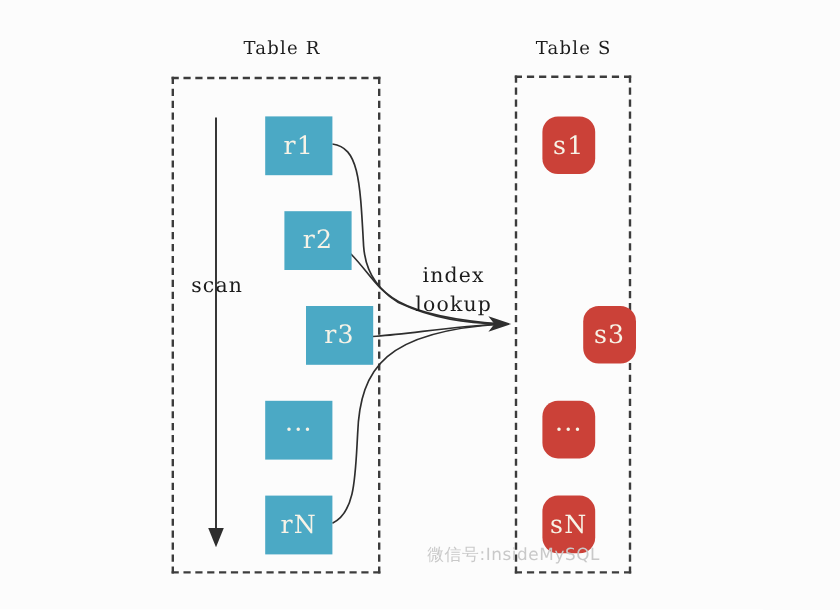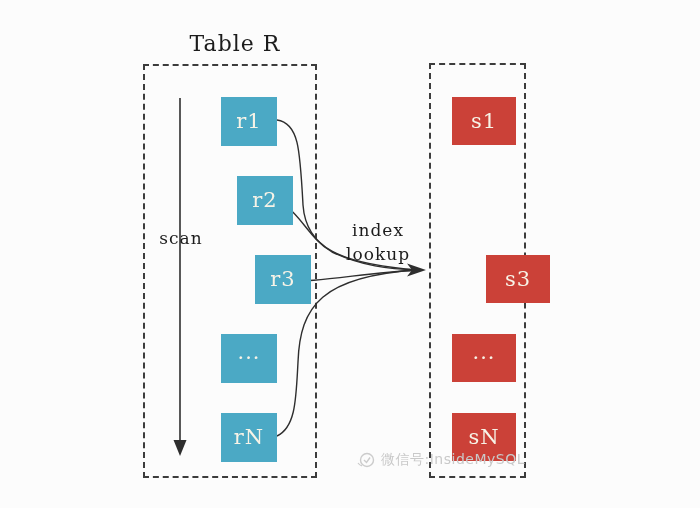--- a/index.html
+++ b/index.html
@@ -6,65 +6,66 @@
   #canvas{
     position:relative;
     width:700px;height:508px;
     background:var(--background,#fcfcfc);
     font-family:"DejaVu Serif","Liberation Serif",serif;
     color:var(--text,#1c1c1c);
     overflow:hidden;
   }
   .table-title{
     position:absolute;top:31px;width:130px;
-    text-align:center;font-size:22px;letter-spacing:1px;
+    text-align:center;font-size:15px;letter-spacing:1px;
     color:var(--text,#1c1c1c);
   }
   #title-r{left:170px;}
   #title-s{left:413px;}
   .dashed-box{
     position:absolute;box-sizing:border-box;
     border:2px dashed var(--dashed-border,#3c3c3c);
     background:transparent;
   }
   #box-r{left:143px;top:64px;width:174px;height:414px;}
   #box-s{left:429px;top:63px;width:97px;height:415px;}
   .cell{
     position:absolute;box-sizing:border-box;
     text-align:center;font-size:21px;letter-spacing:1px;
     color:var(--box-text,#f7f3e7);
   }
   .cell.blue{left:221px;width:56px;height:49px;line-height:49px;background:var(--table-r-box,#4ba9c5);}
-  .cell.red{left:452px;width:64px;height:48px;line-height:48px;background:var(--table-s-box,#cb4138);}
+  .cell.red{left:452px;width:44px;height:48px;line-height:48px;background:var(--table-s-box,#cb4138);border-radius:13px;}
   .row-0{top:97px;} .row-1{top:176px;margin-left:16px;} .row-2{top:255px;margin-left:34px;} .row-3{top:334px;} .row-4{top:413px;text-align:center;}
   .note{
     position:absolute;font-size:17px;line-height:24px;
     color:var(--text,#1c1c1c);letter-spacing:1px;
   }
   #row-scan-label{left:148px;top:226px;width:66px;text-align:center;}
   #index-lookup-label{left:346px;top:218px;text-align:center;}
   #arrow-layer{position:absolute;left:0;top:0;pointer-events:none;}
   #arrow-layer path.curve{fill:none;stroke:var(--line,#2e2e2e);stroke-width:1.4;}
   #arrow-layer line{stroke:var(--line,#2e2e2e);stroke-width:1.6;}
   #arrow-layer polygon{fill:var(--line,#2e2e2e);}
   #watermark{
     position:absolute;left:356px;top:449px;height:22px;
     display:flex;align-items:center;gap:5px;
     color:var(--watermark,#c9c9c9);
     font-family:"DejaVu Sans","Liberation Sans",sans-serif;
-    font-size:14px;letter-spacing:0.5px;
+    font-size:14px;letter-spacing:0.5px;flex-direction:column;
   }
   #watermark svg{display:block;}
 </style>
 </head>
 <body>
 
 <div id="canvas">
 
   <div class="table-title" id="title-r">Table R</div>
+  <div class="table-title" id="title-s">Table S</div>
 
   <div class="dashed-box" id="box-r"></div>
   <div class="dashed-box" id="box-s"></div>
 
   <svg id="arrow-layer" width="700" height="508" viewBox="0 0 700 508">
 
     <line x1="180" y1="98" x2="180" y2="441"></line>
     <polygon points="180,456 173.5,440 186.5,440"></polygon>
 
     <path class="curve" d="M 277,120 C 299,123 300,150 303,205 C 306,248 340,264 418,270"></path>

